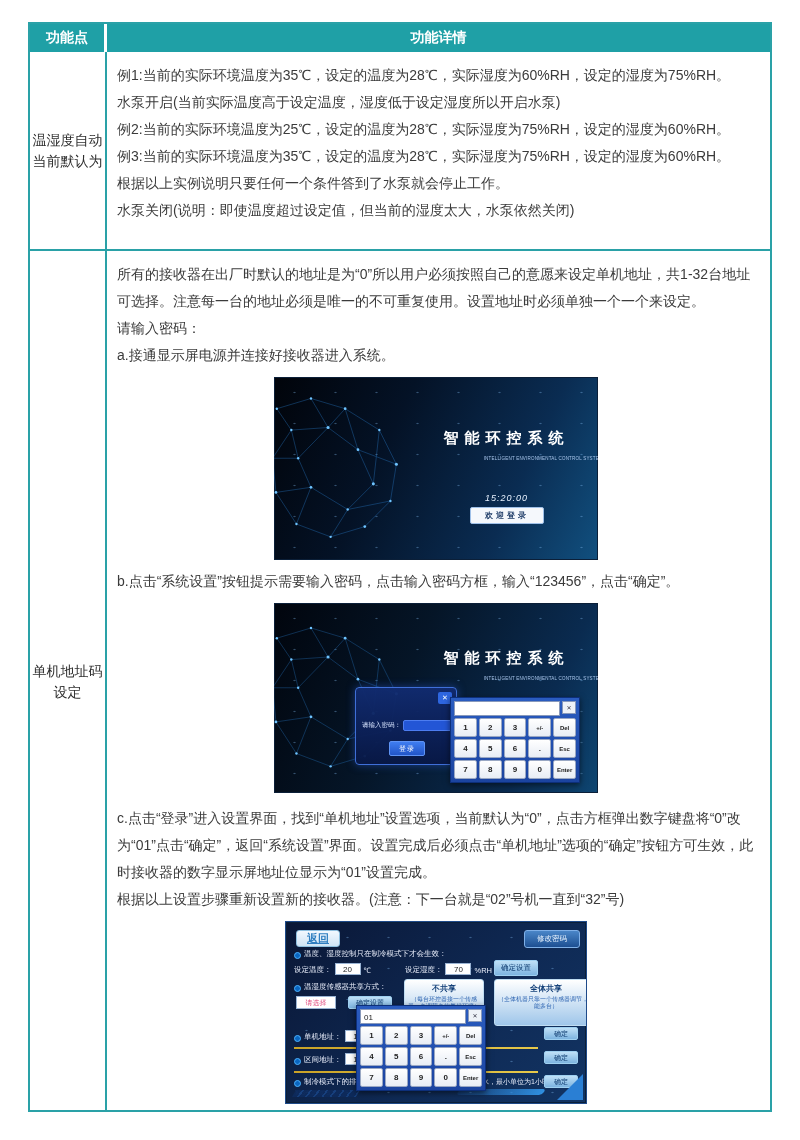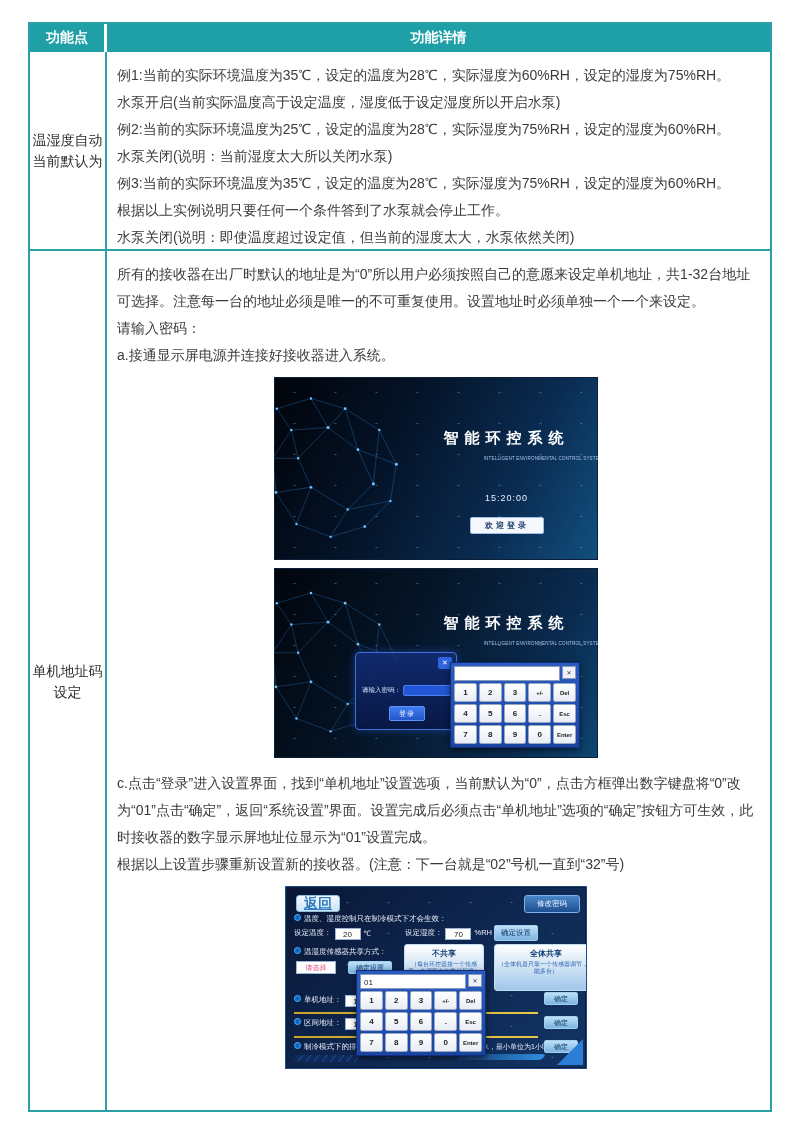--- a/index.html
+++ b/index.html
@@ -30,22 +30,22 @@
   .s2{width:324px;height:190px;margin:8px 0 0 157px;background:linear-gradient(115deg,#01050d 0%,#051527 40%,#0a2b50 78%,#0e4672 100%);}
   .s3{width:302px;height:183px;margin:8px 0 0 168px;background:linear-gradient(135deg,#0a1736 0%,#0f2a55 60%,#123463 100%);border:1px solid #1e4a8a;box-sizing:border-box;}
   .net{position:absolute;left:-10px;top:0;width:58%;height:100%;}
 
   .sys-title{position:absolute;text-align:center;color:#fff;width:165px;}
   .s1 .sys-title{left:150px;top:52px;}
   .s2 .sys-title{left:150px;top:46px;}
   .title-cn{font-size:15px;font-weight:bold;letter-spacing:6px;white-space:nowrap;}
   .title-en{margin-top:2px;color:#a9c6ec;white-space:nowrap;}
   .title-en span{display:inline-block;font-size:9px;letter-spacing:.4px;transform:scale(.5);transform-origin:50% 0;}
-  .s1-time{position:absolute;left:150px;top:116px;width:165px;text-align:center;color:#e8f2ff;font-size:9px;letter-spacing:1px;}
-  .welcome-btn{position:absolute;left:196px;top:140px;width:72px;height:15px;background:#f5f8fc;border:1px solid #9fc0e8;border-radius:2px;color:#1c3a66;font-size:8px;font-weight:bold;letter-spacing:3px;display:flex;align-items:center;justify-content:center;}
+  .s1-time{position:absolute;left:150px;top:116px;width:165px;text-align:center;color:#e8f2ff;font-size:9px;letter-spacing:1px;font-style:italic;}
+  .welcome-btn{position:absolute;left:196px;top:130px;width:72px;height:15px;background:#f5f8fc;border:1px solid #9fc0e8;border-radius:2px;color:#1c3a66;font-size:8px;font-weight:bold;letter-spacing:3px;display:flex;align-items:center;justify-content:center;}
 
   
   .pwd-dialog{position:absolute;left:81px;top:84px;width:100px;height:76px;background:linear-gradient(180deg,rgba(17,43,112,.96),rgba(8,24,70,.96));border:1px solid #3f6fd8;border-radius:4px;box-shadow:0 0 9px rgba(40,90,200,.55);}
   .dlg-close{position:absolute;right:4px;top:4px;width:14px;height:12px;background:#2e66e0;color:#fff;font-size:7px;display:flex;align-items:center;justify-content:center;border-radius:2px;}
   .dlg-row{position:absolute;left:6px;top:32px;display:flex;align-items:center;gap:2px;}
   .dlg-label{color:#d7e4ff;font-size:6.5px;white-space:nowrap;}
   .dlg-input{width:48px;height:9px;background:#2356d6;border:1px solid #4d7df0;border-radius:2px;}
   .dlg-login{position:absolute;left:33px;top:53px;width:34px;height:13px;background:linear-gradient(180deg,#3f7df0,#2255c8);border:1px solid #5e93f5;border-radius:2px;color:#fff;font-size:7px;display:flex;align-items:center;justify-content:center;letter-spacing:1px;}
 
   
@@ -53,24 +53,24 @@
   .kp2{left:176px;top:94px;width:130px;}
   .kp3{left:70px;top:83px;width:130px;z-index:6;}
   .kp-top{display:flex;gap:2px;margin-bottom:2px;align-items:flex-start;}
   .kp-display{flex:1;height:15px;background:#fff;border:1px solid #8899bb;font-size:8px;color:#222;padding:1px 3px;box-sizing:border-box;line-height:13px;}
   .kp-close{width:12px;height:11px;background:#eef2f8;border:1px solid #8899bb;color:#334;font-size:6px;display:flex;align-items:center;justify-content:center;}
   .kp-grid{display:grid;grid-template-columns:repeat(5,1fr);gap:2px;}
   .kp-key{height:17px;background:linear-gradient(180deg,#ffffff,#e8edf5);border:1px solid #9aa8c4;border-radius:2px;display:flex;align-items:center;justify-content:center;font-size:8px;color:#222;font-weight:bold;}
   .kp-key.ksm{font-size:6px;}
 
   
-  .s3-line{position:absolute;display:flex;align-items:flex-start;color:#e9eefb;font-size:7.5px;white-space:nowrap;z-index:2;}
+  .s3-line{position:absolute;display:flex;align-items:flex-end;color:#e9eefb;font-size:7.5px;white-space:nowrap;z-index:2;}
   .dot{width:5px;height:5px;border:1px solid #4db2ff;border-radius:50%;background:#0a66c0;display:inline-block;margin-right:3px;flex:none;}
   .vbox{background:#fff;border:1px solid #9ab4d4;color:#222;font-size:8px;display:flex;align-items:center;justify-content:center;margin:0 3px;height:12px;box-sizing:border-box;}
-  .s3-back{position:absolute;left:10px;top:8px;width:42px;height:15px;background:linear-gradient(180deg,#f2f8ff,#cfe4f5);border:1px solid #8fc0e0;border-radius:3px;color:#2f7ec0;font-size:14px;font-weight:bold;display:flex;align-items:center;justify-content:center;z-index:2;text-decoration:underline;}
+  .s3-back{position:absolute;left:10px;top:8px;width:42px;height:15px;background:linear-gradient(180deg,#f2f8ff,#cfe4f5);border:1px solid #8fc0e0;border-radius:3px;color:#2f7ec0;font-size:11px;font-weight:bold;display:flex;align-items:center;justify-content:center;z-index:2;text-decoration:underline;}
   .s3-pwd{position:absolute;left:238px;top:8px;width:54px;height:16px;background:linear-gradient(180deg,#4a86c8,#1d4f92);border:1px solid #7fb0e8;border-radius:3px;color:#eaf4ff;font-size:7.5px;display:flex;align-items:center;justify-content:center;z-index:2;}
   .s3-btn{background:linear-gradient(180deg,#bfe0f7,#7db4e0);border:1px solid #9fd0f0;border-radius:2px;color:#0d3a6e;display:flex;align-items:center;justify-content:center;box-sizing:border-box;z-index:2;position:absolute;}
   .s3-share{position:absolute;background:linear-gradient(180deg,#ffffff,#9fc6ea);border:1px solid #c0ddf2;border-radius:3px;text-align:center;padding:3px 2px;box-sizing:border-box;z-index:2;}
   .share-t{color:#123f78;font-size:8px;font-weight:bold;}
   .share-d{color:#2b62b0;font-size:6px;line-height:7px;margin-top:2px;white-space:normal;}
   .s3-sep{position:absolute;height:2px;background:linear-gradient(90deg,#c9a227,#e6c84a);z-index:1;}
   .s3-ver{position:absolute;left:10px;top:168px;color:#2e5496;font-size:6px;z-index:1;}
   .s3-tri{position:absolute;right:3px;bottom:3px;width:0;height:0;border-left:26px solid transparent;border-bottom:26px solid #2a7fd4;z-index:3;}
   .s3-deco-left{position:absolute;left:8px;bottom:6px;width:64px;height:7px;background:repeating-linear-gradient(100deg,#0d2a5c 0 6px,#16407f 6px 8px);transform:skewX(-30deg);opacity:.9;z-index:1;}
   .s3-swoosh{position:absolute;right:42px;bottom:8px;width:86px;height:6px;background:linear-gradient(90deg,rgba(40,120,220,.15),#2f8fe0);border-radius:3px;transform:skewX(-35deg);z-index:1;}
@@ -88,21 +88,20 @@
 
   <div class="trow row1">
     <div class="tlabel">
       <span>温湿度自动</span>
       <span>当前默认为</span>
     </div>
     <div class="tcell">
       <p>例1:当前的实际环境温度为35℃，设定的温度为28℃，实际湿度为60%RH，设定的湿度为75%RH。</p>
       <p>水泵开启(当前实际温度高于设定温度，湿度低于设定湿度所以开启水泵)</p>
       <p>例2:当前的实际环境温度为25℃，设定的温度为28℃，实际湿度为75%RH，设定的湿度为60%RH。</p>
-      <p>水泵关闭(说明：当前湿度太大所以关闭水泵)</p>
       <p>例3:当前的实际环境温度为35℃，设定的温度为28℃，实际湿度为75%RH，设定的湿度为60%RH。</p>
       <p>根据以上实例说明只要任何一个条件答到了水泵就会停止工作。</p>
       <p>水泵关闭(说明：即使温度超过设定值，但当前的湿度太大，水泵依然关闭)</p>
     </div>
   </div>
 
   <div class="trow trow2 row2">
     <div class="tlabel">
       <span>单机地址码</span>
       <span>设定</span>
@@ -141,20 +140,21 @@
           </g>
         </svg>
         <div class="sys-title">
           <div class="title-cn">智能环控系统</div>
           <div class="title-en"><span>INTELLIGENT ENVIRONMENTAL CONTROL SYSTEM</span></div>
         </div>
         <div class="s1-time">15:20:00</div>
         <div class="welcome-btn">欢迎登录</div>
       </div>
 
+      <p class="mt8">b.点击“系统设置”按钮提示需要输入密码，点击输入密码方框，输入“123456”，点击“确定”。</p>
 
       <div class="screen s2">
         <svg class="net" viewBox="0 0 220 200">
           <g stroke="#2a7fd0" stroke-width="0.7" fill="none" opacity="0.55">
             <polyline points="15,30 55,18 95,30 135,55 155,95 148,138 118,168 78,180 38,165 14,128 10,88 32,55 15,30"></polyline>
             <path d="M32,55 L75,52 L110,78 L128,118 L98,148 L55,122 L40,88 Z"></path>
             <path d="M55,18 L75,52 M95,30 L110,78 M135,55 L128,118 M148,138 L98,148 M78,180 L98,148 M38,165 L55,122 M14,128 L55,122 M10,88 L40,88 M75,52 L95,30 M40,88 L75,52 M110,78 L155,95"></path>
           </g>
           <g fill="#6fc4ff">
             <circle cx="15" cy="30" r="1.4"></circle>

